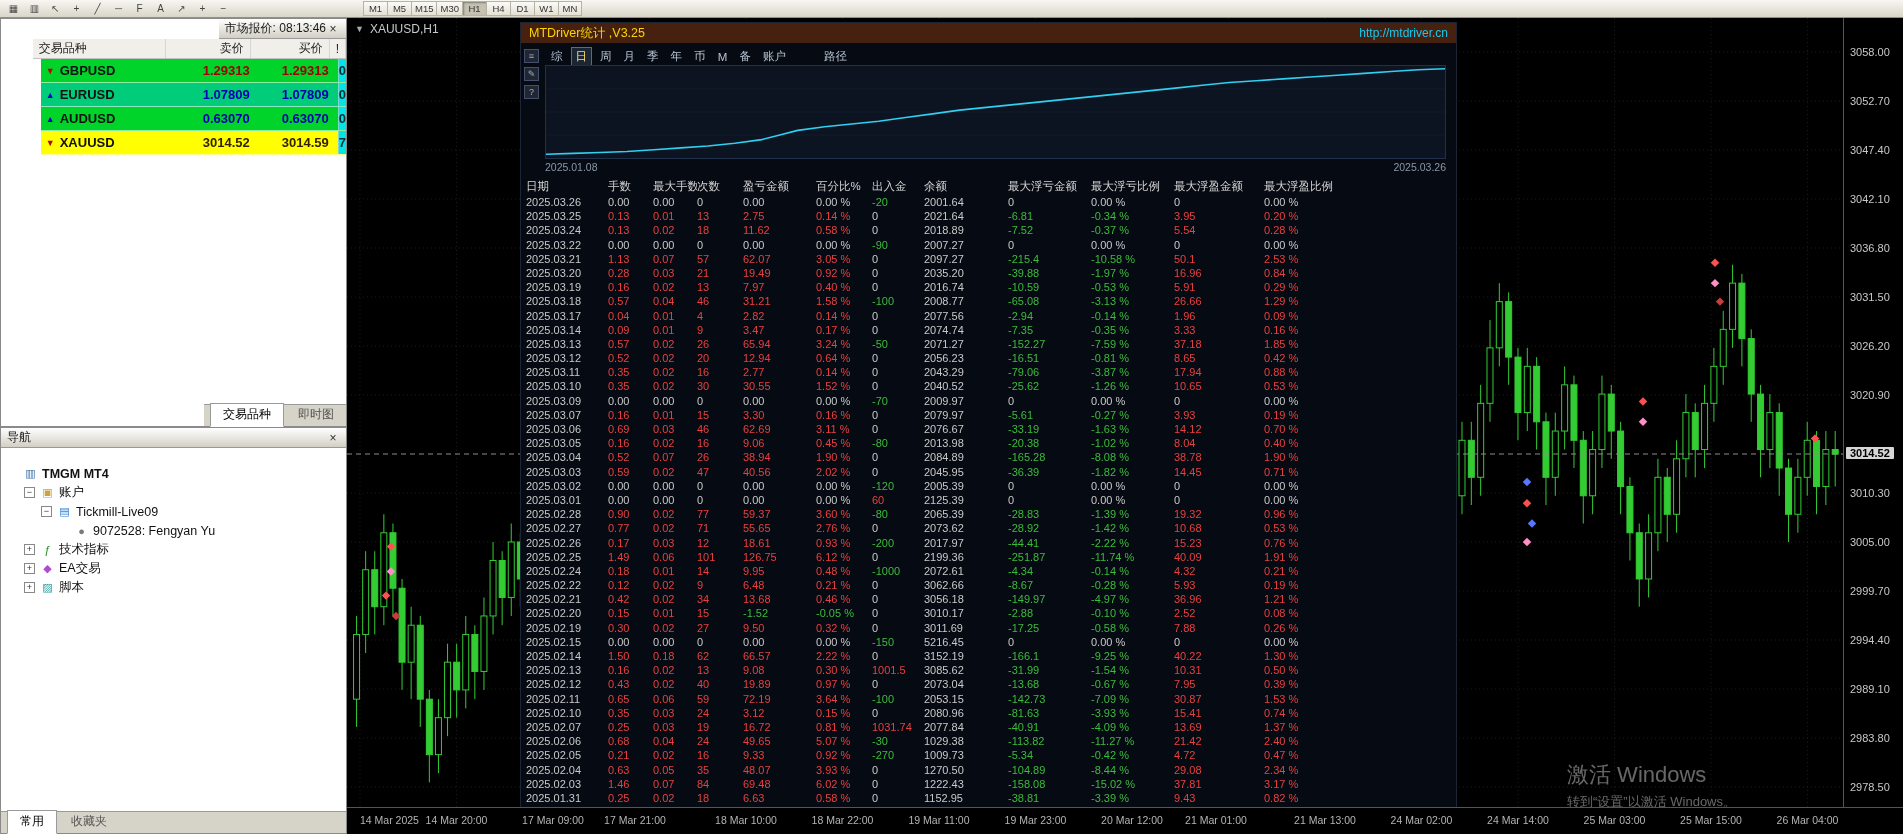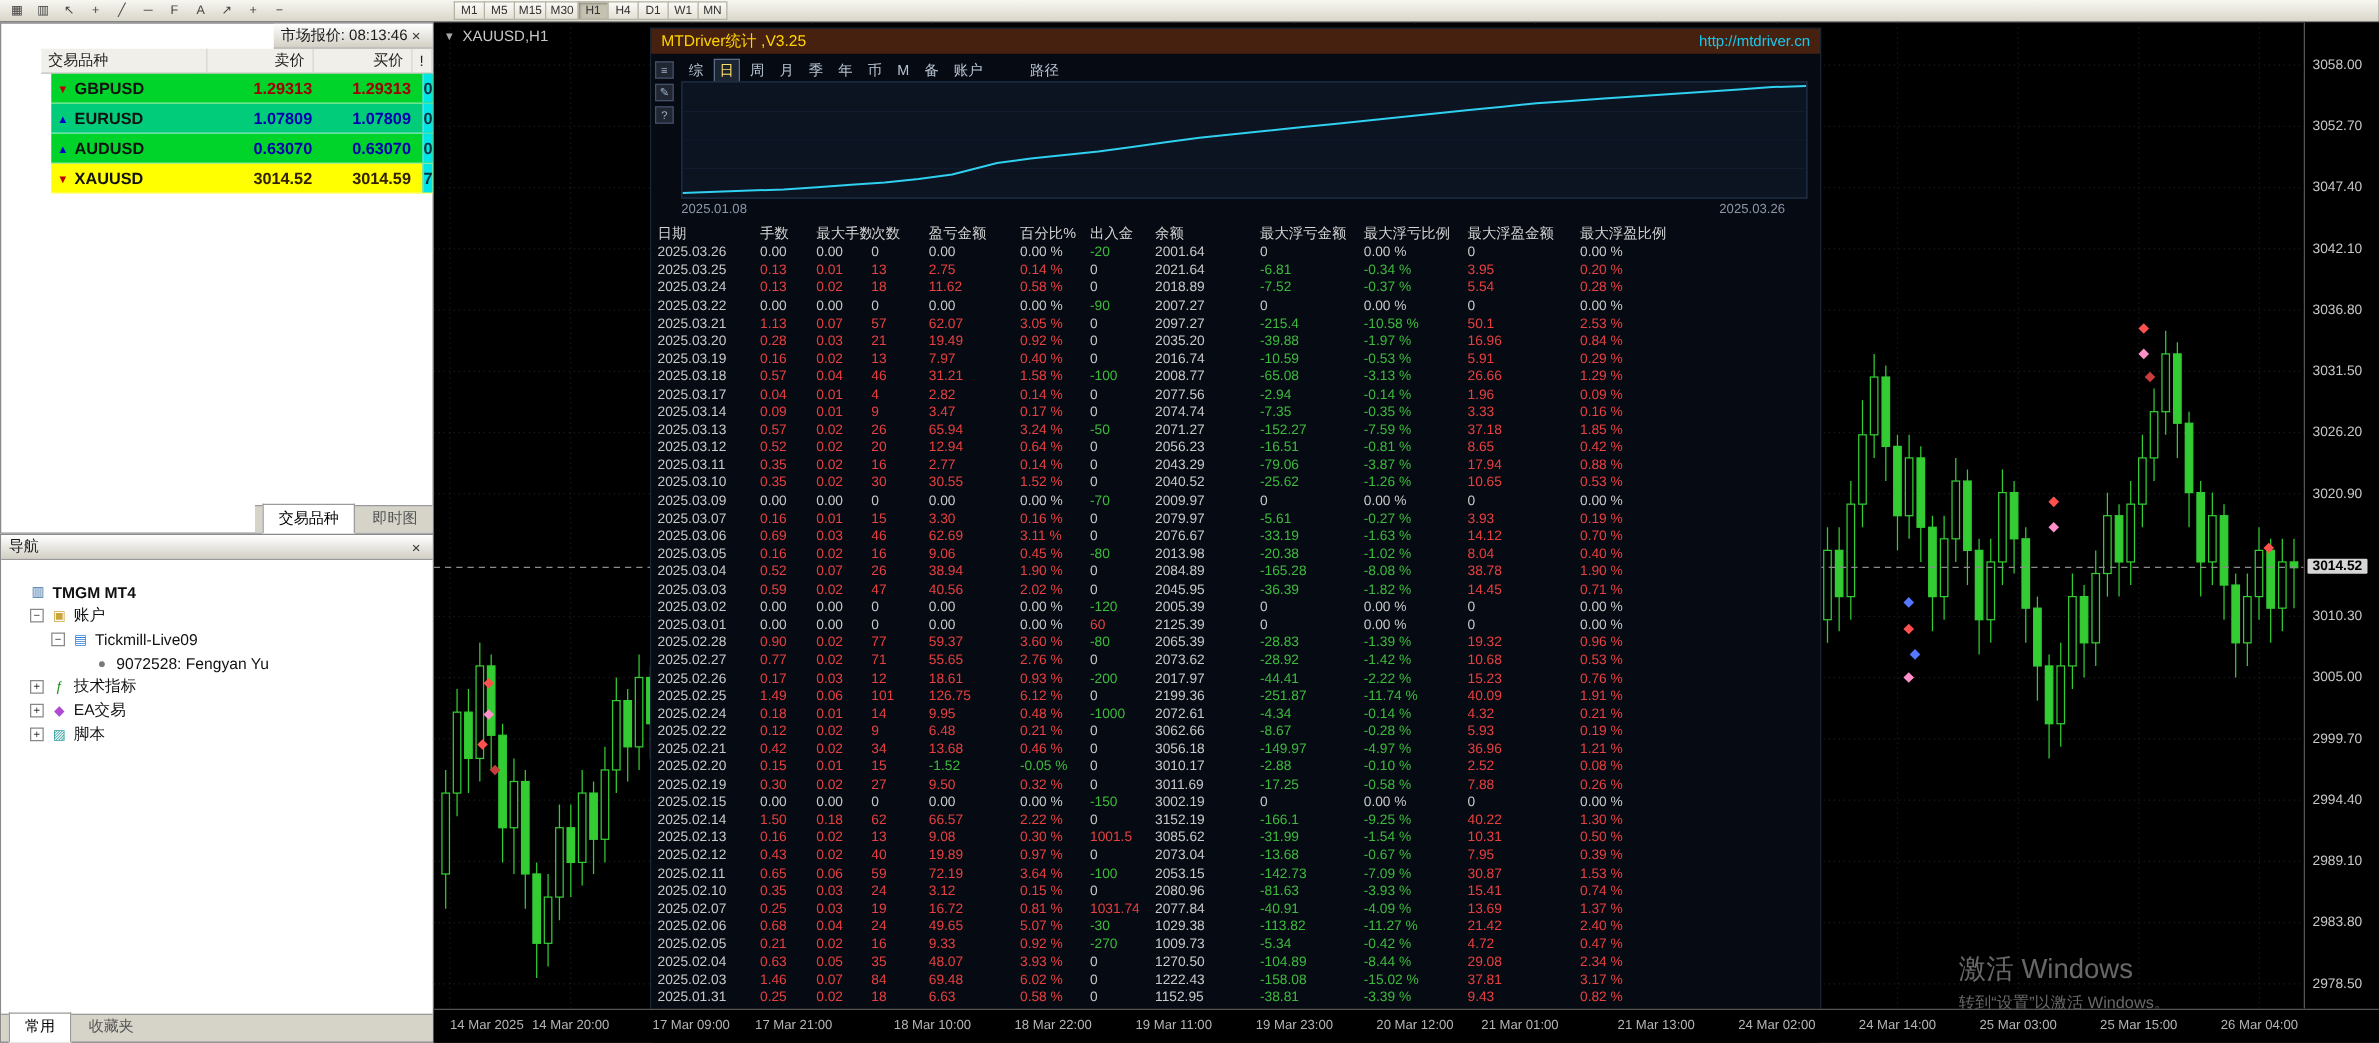--- a/index.html
+++ b/index.html
@@ -92,21 +92,21 @@
   .side-btns{position:absolute;left:3px;top:26px;display:flex;flex-direction:column;gap:4px;}
   .side-btn{width:15px;height:14px;background:#202733;border:1px solid #44506a;
     color:#9fb0c8;font-size:9px;display:flex;align-items:center;justify-content:center;}
   .stats-btnrow{position:absolute;left:26px;top:24px;display:flex;gap:4px;align-items:center;}
   .s-btn{min-width:18px;padding:1px 4px;font-size:11.5px;color:#b8c4d4;text-align:center;}
   .s-btn.active{color:#ffe066;border:1px solid #5a6a85;background:#1c2534;}
   .s-path{margin-left:26px;}
   .equity{position:absolute;left:24px;right:10px;top:42px;height:94px;background:#0c1422;
     border:1px solid #20304a;}
   .eq-svg{position:absolute;left:0;top:0;width:100%;height:100%;}
-  .eq-labels{position:absolute;left:24px;right:28px;top:138px;height:14px;color:#8a97a8;
+  .eq-labels{position:absolute;left:24px;right:10px;top:138px;height:14px;color:#8a97a8;
     font-size:10.5px;display:flex;justify-content:space-between;text-align:right;}
   .gridrow{display:grid;grid-template-columns:82px 45px 44px 46px 73px 56px 52px 84px 83px 83px 90px 1fr;
     padding-left:5px;}
   .stats-grid-head{position:absolute;left:0;top:156px;right:0;font-size:11.5px;color:#d4d4d4;}
   .hcell{white-space:nowrap;overflow:hidden;}
   .stats-rows{position:absolute;left:0;top:172px;right:0;bottom:0;overflow:hidden;font-size:11px;}
   .srow{height:14.2px;line-height:14px;}
   .cell{white-space:nowrap;overflow:hidden;}
   .cell.date{color:#c9c9c9;}
   .cell.bal{color:#c9c9c9;}
@@ -923,21 +923,21 @@
             <div class="cell pos">0.26 %</div>
           </div>
           <div class="srow gridrow">
             <div class="cell date">2025.02.15</div>
             <div class="cell zero">0.00</div>
             <div class="cell zero">0.00</div>
             <div class="cell zero">0</div>
             <div class="cell zero">0.00</div>
             <div class="cell zero">0.00 %</div>
             <div class="cell neg">-150</div>
-            <div class="cell bal">3002.19</div>
+            <div class="cell bal">5216.45</div>
             <div class="cell zero">0</div>
             <div class="cell zero">0.00 %</div>
             <div class="cell zero">0</div>
             <div class="cell zero">0.00 %</div>
           </div>
           <div class="srow gridrow">
             <div class="cell date">2025.02.14</div>
             <div class="cell pos">1.50</div>
             <div class="cell pos">0.18</div>
             <div class="cell pos">62</div>

